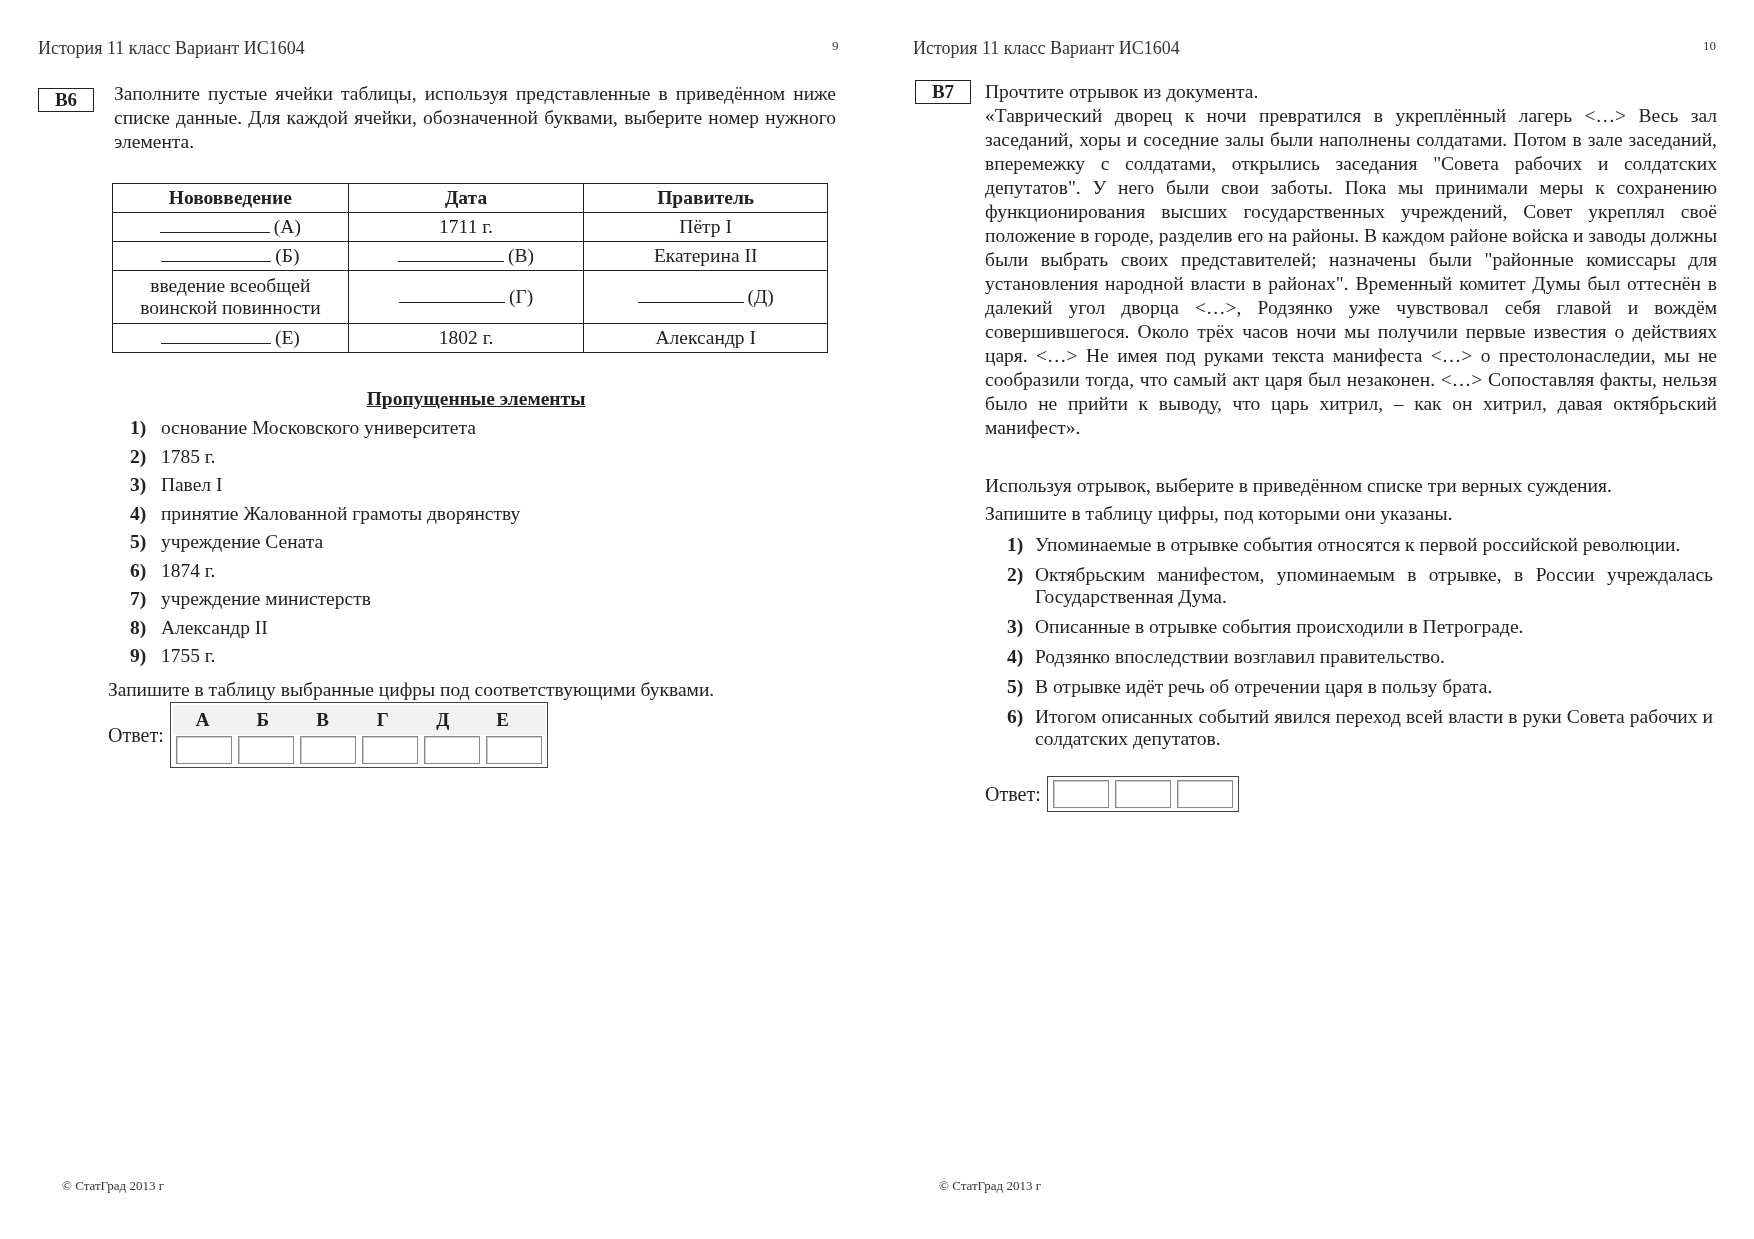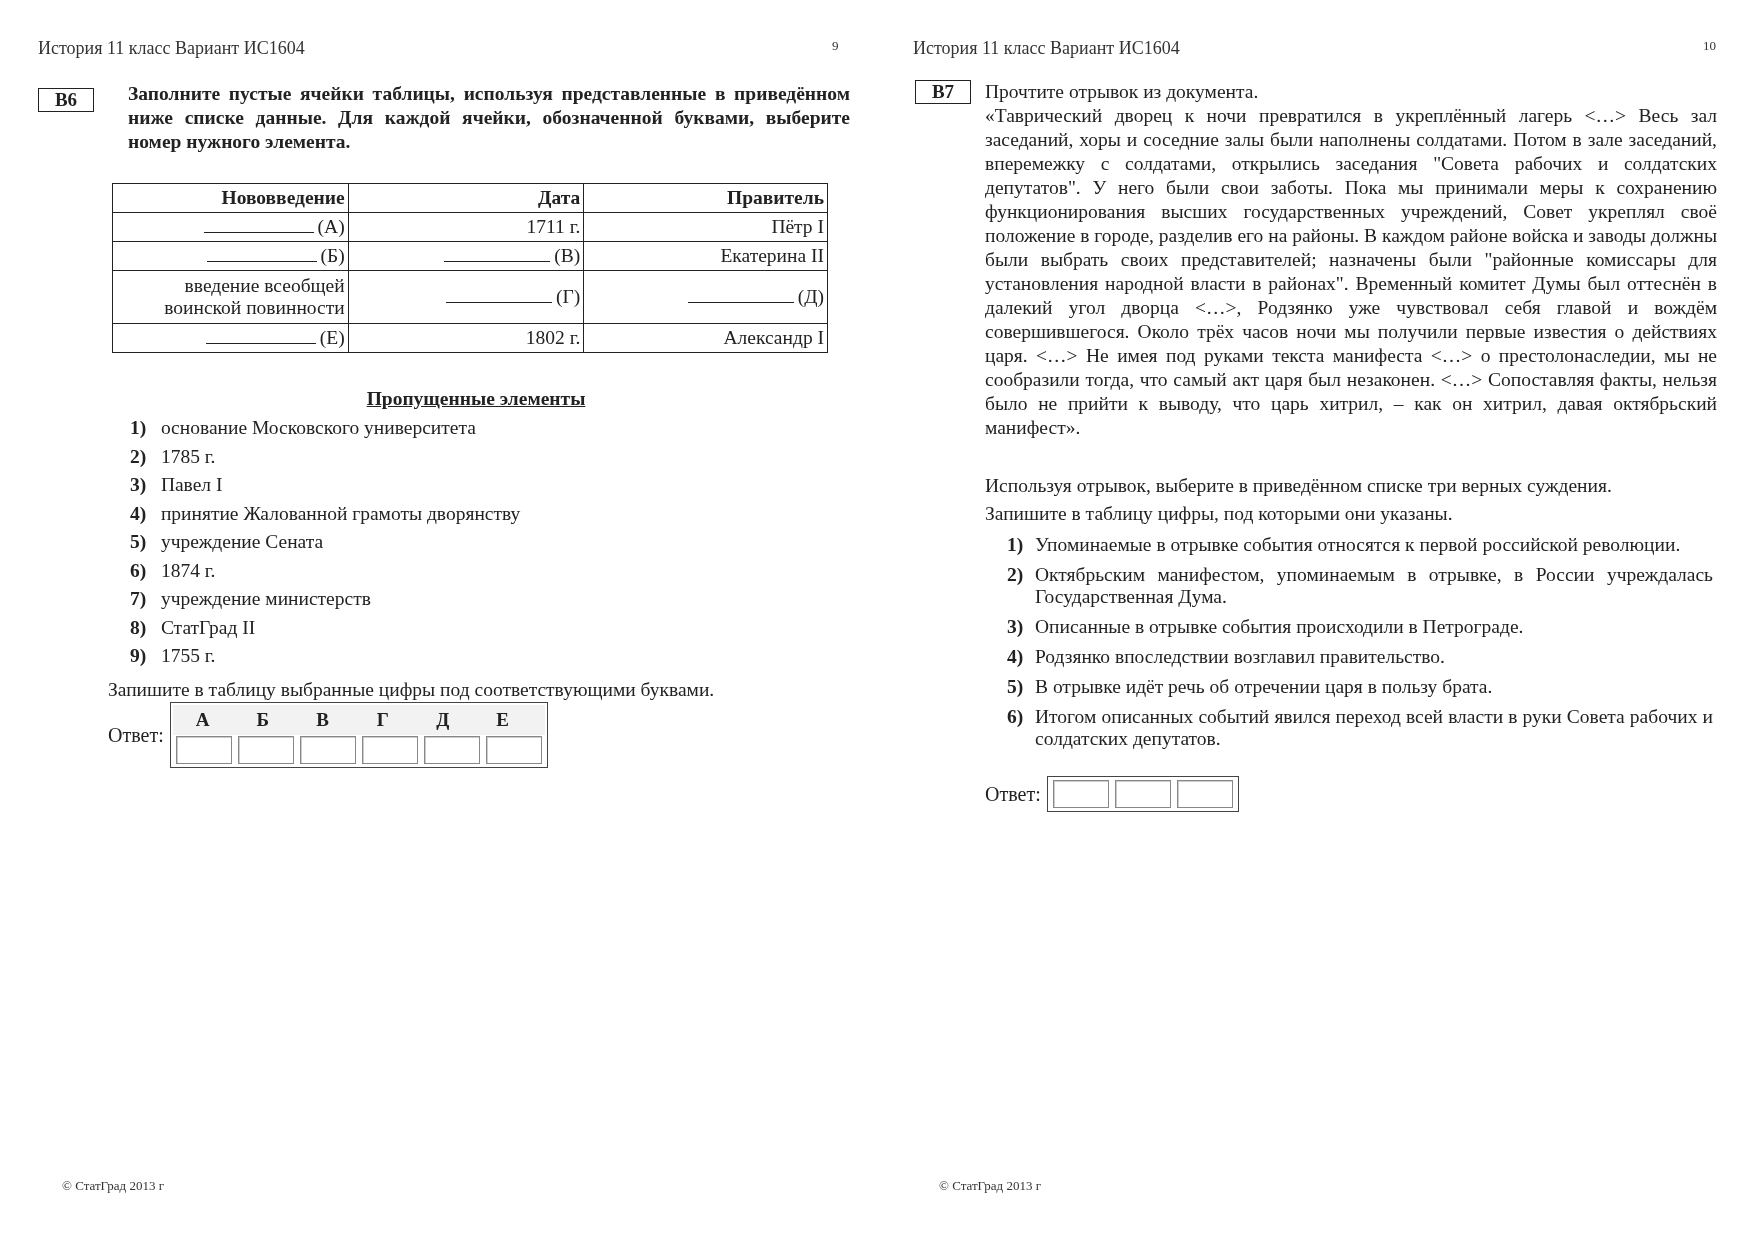--- a/index.html
+++ b/index.html
@@ -8,21 +8,21 @@
   .page { position:absolute; top:0; height:1239px; }
   .page.left { left:0; width:877px; }
   .page.right { left:877px; width:877px; }
   .hdr { position:absolute; top:38px; font-size:18px; color:#333; }
   .hdr-num { position:absolute; top:38px; font-size:13px; color:#333; }
   .footer { position:absolute; top:1178px; font-size:13px; color:#333; }
   .qlabel { position:absolute; width:54px; height:22px; border:1.5px solid #222;
             font-weight:bold; font-size:19px; text-align:center; line-height:22px; }
   .para { position:absolute; font-size:19.5px; line-height:24px; text-align:justify; }
   table.main { position:absolute; border-collapse:collapse; font-size:19.5px; }
-  table.main td, table.main th { border:1.5px solid #222; text-align:right; padding:0 3px; }
+  table.main td, table.main th { border:1.5px solid #222; text-align:center; padding:0 16px; }
   table.main th { font-weight:bold; height:28px; }
   table.main td { height:28px; line-height:22px; }
   .blank { display:inline-block; border-bottom:1px solid #222; width:110px; height:14px; margin-right:4px; }
   .blank.mid { width:106px; }
   .list { position:absolute; font-size:19.5px; }
   .list .it { height:28.5px; line-height:28.5px; white-space:nowrap; }
   .list .n { font-weight:bold; display:inline-block; width:26px; }
   .ans-row { position:absolute; display:flex; align-items:center; }
   .ans-lbl { font-weight:normal; font-size:20px; margin-right:6px; }
   .ans-grid { border:1.5px solid #444; padding:2px; background:#fff; }
@@ -36,21 +36,21 @@
   .plist .pt { text-align:justify; width:678px; }
 </style>
 </head>
 <body>
 
 <div class="page left">
   <div class="hdr" style="left:38px;">История  11 класс  Вариант ИС1604</div>
   <div class="hdr-num" style="left:832px;">9</div>
 
   <div class="qlabel" style="left:38px; top:88px;">В6</div>
-  <div class="para" style="left:128px; top:82px; width:722px;font-weight:bold;">Заполните пустые ячейки таблицы, используя представленные в приведённом ниже списке данные. Для каждой ячейки, обозначенной буквами, выберите номер нужного элемента.</div>
+  <div class="para" style="left:114px; top:82px; width:722px;">Заполните пустые ячейки таблицы, используя представленные в приведённом ниже списке данные. Для каждой ячейки, обозначенной буквами, выберите номер нужного элемента.</div>
 
   <table class="main" style="left:112px; top:183px; width:716px;">
     <colgroup>
         <col style="width:236px">
         <col style="width:236px">
         <col style="width:244px">
       </colgroup>
     <tbody>
         <tr>
       <th>Нововведение</th>
@@ -83,21 +83,21 @@
   <div style="position:absolute; left:112px; top:388px; width:728px; text-align:center; font-weight:bold; font-size:19.5px; text-decoration:underline;">Пропущенные элементы</div>
 
   <div class="list" style="left:130px; top:414px;">
     <div class="it"><span class="n">1)</span> <span>основание Московского университета</span></div>
     <div class="it"><span class="n">2)</span> <span>1785 г.</span></div>
     <div class="it"><span class="n">3)</span> <span>Павел I</span></div>
     <div class="it"><span class="n">4)</span> <span>принятие Жалованной грамоты дворянству</span></div>
     <div class="it"><span class="n">5)</span> <span>учреждение Сената</span></div>
     <div class="it"><span class="n">6)</span> <span>1874 г.</span></div>
     <div class="it"><span class="n">7)</span> <span>учреждение министерств</span></div>
-    <div class="it"><span class="n">8)</span> <span>СтатГрад II</span></div>
+    <div class="it"><span class="n">8)</span> <span>Александр II</span></div>
     <div class="it"><span class="n">9)</span> <span>1755 г.</span></div>
   </div>
 
   <div class="para" style="left:108px; top:678px; width:740px; text-align:left;">Запишите в таблицу выбранные цифры под соответствующими буквами.</div>
 
   <div class="ans-row" style="left:108px; top:702px;">
     <span class="ans-lbl">Ответ:</span>
     <div class="ans-grid">
       <div class="ans-head">
         <span>А</span>

